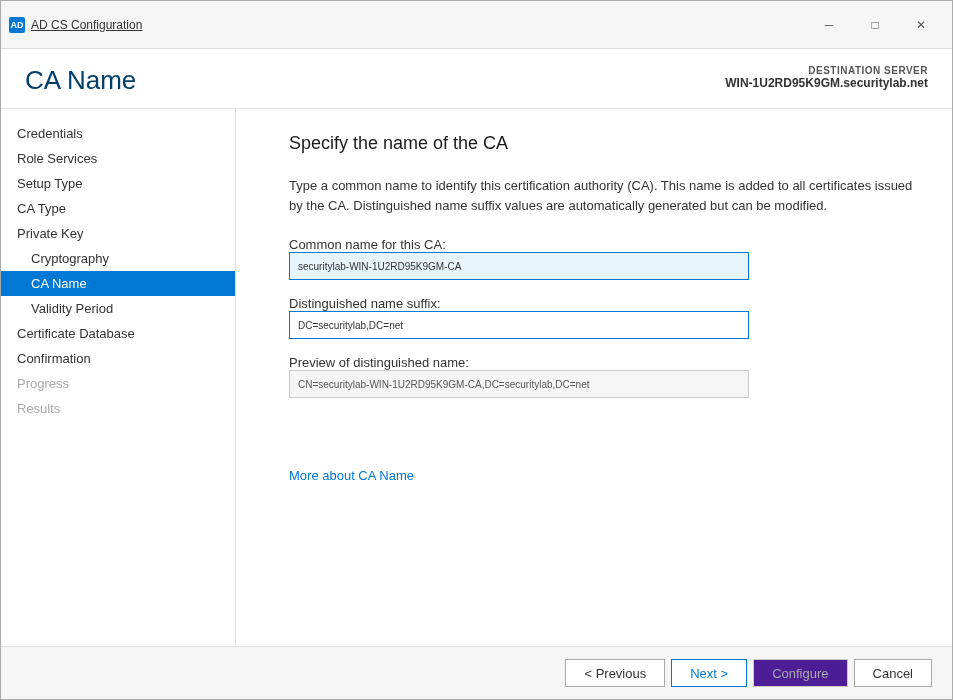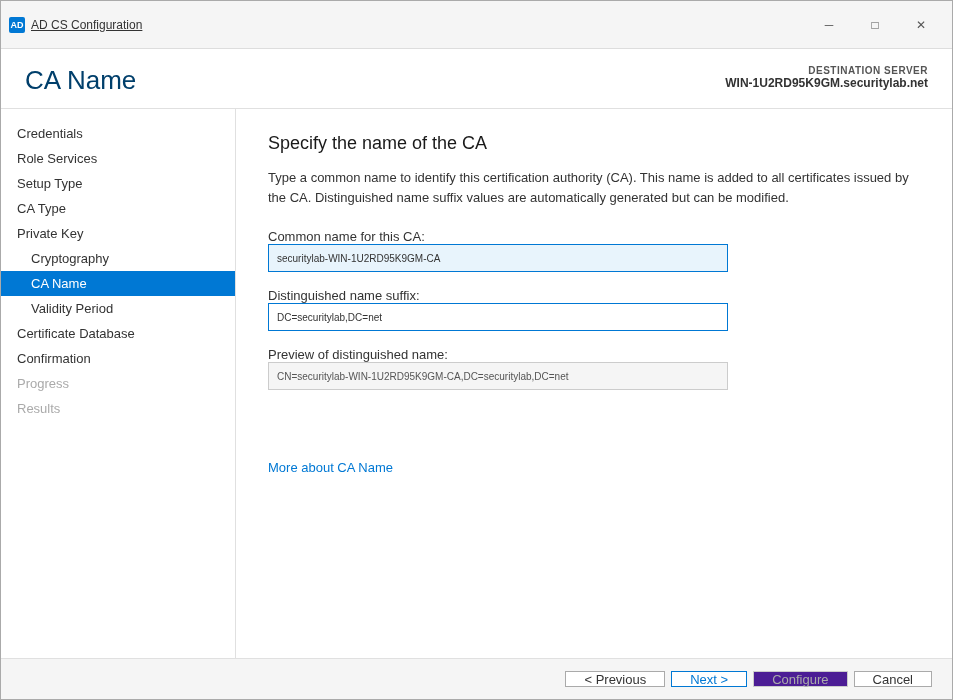--- a/index.html
+++ b/index.html
@@ -98,20 +98,21 @@
       color: #333;
       font-weight: 600;
       font-size: 12px;
     }
 
     
     .main {
       display: flex;
       flex: 1;
       overflow: hidden;
+      gap: 21px;
     }
 
     
     .sidebar {
       width: 235px;
       background: #fff;
       border-right: 1px solid #e0e0e0;
       padding: 12px 0;
       flex-shrink: 0;
     }
@@ -136,21 +137,21 @@
     
     .content {
       flex: 1;
       padding: 24px 32px;
       overflow-y: auto;
     }
     .content-title {
       font-size: 18px;
       font-weight: 400;
       color: #1a1a1a;
-      margin-bottom: 14px;
+      margin-bottom: 22px;
     }
     .description {
       font-size: 13px;
       color: #333;
       line-height: 1.5;
       margin-bottom: 22px;
       max-width: 680px;
     }
     .field-label {
       font-size: 13px;
@@ -190,21 +191,21 @@
     .footer {
       border-top: 1px solid #e0e0e0;
       padding: 12px 20px;
       display: flex;
       justify-content: flex-end;
       gap: 6px;
       background: #f5f5f5;
       flex-shrink: 0;
     }
     .footer-btn {
-      height: 16px;
+      height: 28px;
       padding: 0 18px;
       border: 1px solid #aaa;
       background: #fff;
       cursor: pointer;
       font-size: 13px;
       color: #333;
       font-family: 'Segoe UI', Tahoma, sans-serif;
     }
     .footer-btn.primary {
       background: #fff;

